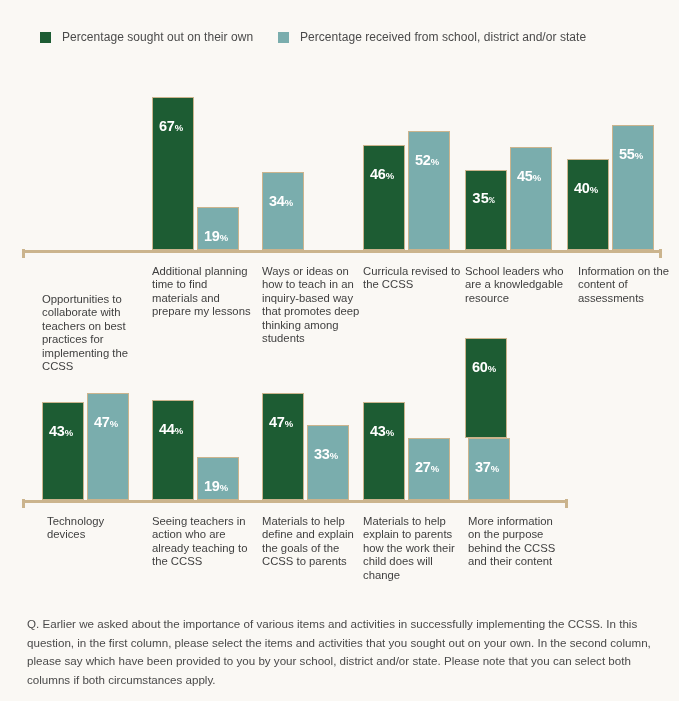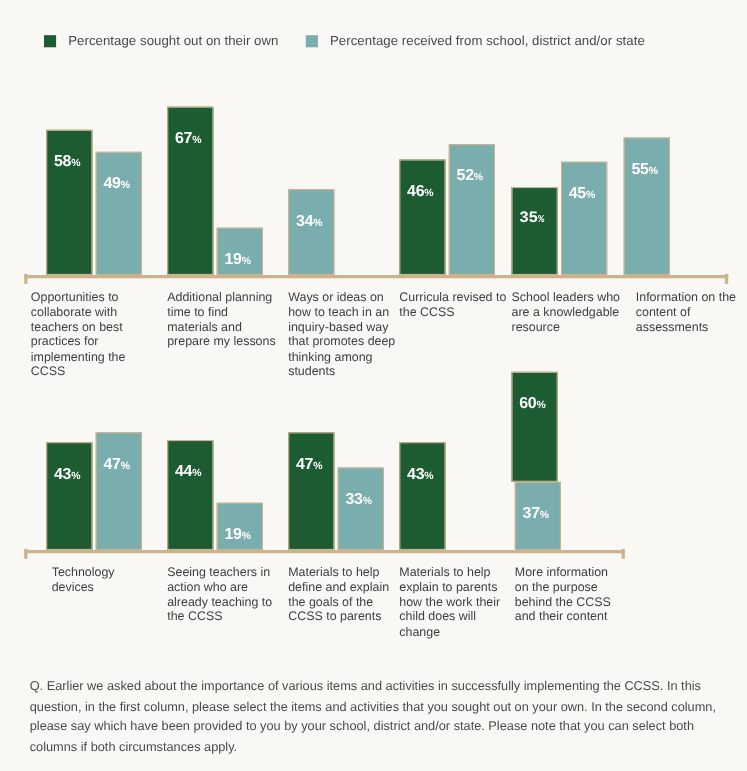--- a/index.html
+++ b/index.html
@@ -148,28 +148,20 @@
     <span class="legend-label">Percentage sought out on their own</span>
   </div>
   <div class="legend-item" id="legend-item-2">
     <span class="legend-swatch" id="swatch-2" style="background: rgb(122, 173, 173);"></span>
     <span class="legend-label">Percentage received from school, district and/or state</span>
   </div>
 </div>
 
 <div class="chart-row" id="row-1">
   <div class="plot" id="plot-1">
-      <div class="bar-group" style="left: 42px;">
-        <div class="bar own" style="height: 132px; background: rgb(29, 92, 51); border-color: rgb(203, 180, 141);">
-          <span class="bar-value">58<span class="pct">%</span></span>
-        </div>
-        <div class="bar received" style="height: 112px; background: rgb(122, 173, 173); border-color: rgb(203, 180, 141);">
-          <span class="bar-value">49<span class="pct">%</span></span>
-        </div>
-      </div>
       <div class="bar-group" style="left: 152px;">
         <div class="bar own" style="height: 153px; background: rgb(29, 92, 51); border-color: rgb(203, 180, 141);">
           <span class="bar-value">67<span class="pct">%</span></span>
         </div>
         <div class="bar received" style="height: 43px; background: rgb(122, 173, 173); border-color: rgb(203, 180, 141);">
           <span class="bar-value">19<span class="pct">%</span></span>
         </div>
       </div>
       <div class="bar-group" style="left: 262px;">
         <div class="bar received" style="height: 78px; background: rgb(122, 173, 173); border-color: rgb(203, 180, 141);">
@@ -186,32 +178,35 @@
       </div>
       <div class="bar-group" style="left: 465px;">
         <div class="bar own" style="height: 80px; background: rgb(29, 92, 51); border-color: rgb(203, 180, 141); font-family: Liberation Mono, monospace;">
           <span class="bar-value">35<span class="pct">%</span></span>
         </div>
         <div class="bar received" style="height: 103px; background: rgb(122, 173, 173); border-color: rgb(203, 180, 141);">
           <span class="bar-value">45<span class="pct">%</span></span>
         </div>
       </div>
       <div class="bar-group" style="left: 567px;">
+        <div class="bar own" style="height: 91px; background: rgb(29, 92, 51); border-color: rgb(203, 180, 141);">
+          <span class="bar-value">40<span class="pct">%</span></span>
+        </div>
         <div class="bar received" style="height: 125px; background: rgb(122, 173, 173); border-color: rgb(203, 180, 141);">
           <span class="bar-value">55<span class="pct">%</span></span>
         </div>
       </div>
     </div>
   <div class="axis" id="axis-1">
       <div class="axis-line" style="left: 22px; width: 640px; background: rgb(203, 180, 141);"></div>
       <div class="axis-cap" style="left: 22px; background: rgb(203, 180, 141);"></div>
       <div class="axis-cap" style="left: 659px; background: rgb(203, 180, 141);"></div>
     </div>
   <div class="cat-labels" id="cats-1">
-      <div class="cat-label" style="left: 28px; width: 100px;">Opportunities to collaborate with teachers on best practices for implementing the CCSS</div>
+      <div class="cat-label" style="left: 42px; width: 100px; margin-top: 28px;">Opportunities to collaborate with teachers on best practices for implementing the CCSS</div>
       <div class="cat-label" style="left: 152px; width: 100px;">Additional planning time to find materials and prepare my lessons</div>
       <div class="cat-label" style="left: 262px; width: 98px;">Ways or ideas on how to teach in an inquiry-based way that promotes deep thinking among students</div>
       <div class="cat-label" style="left: 363px; width: 98px;">Curricula revised to the CCSS</div>
       <div class="cat-label" style="left: 465px; width: 100px;">School leaders who are a knowledgable resource</div>
       <div class="cat-label" style="left: 578px; width: 96px;">Information on the content of assessments</div>
     </div>
 </div>
 
 <div class="chart-row" id="row-2">
   <div class="plot" id="plot-2">
@@ -235,20 +230,23 @@
         <div class="bar own" style="height: 107px; background: rgb(29, 92, 51); border-color: rgb(203, 180, 141);">
           <span class="bar-value">47<span class="pct">%</span></span>
         </div>
         <div class="bar received" style="height: 75px; background: rgb(122, 173, 173); border-color: rgb(203, 180, 141);">
           <span class="bar-value">33<span class="pct">%</span></span>
         </div>
       </div>
       <div class="bar-group" style="left: 363px;">
         <div class="bar own" style="height: 98px; background: rgb(29, 92, 51); border-color: rgb(203, 180, 141);">
           <span class="bar-value">43<span class="pct">%</span></span>
+        </div>
+        <div class="bar received" style="height: 62px; background: rgb(122, 173, 173); border-color: rgb(203, 180, 141);">
+          <span class="bar-value">27<span class="pct">%</span></span>
         </div>
       </div>
       <div class="bar-group" style="left: 465px; flex-direction: column;">
         <div class="bar own" style="height: 137px; background: rgb(29, 92, 51); border-color: rgb(203, 180, 141);">
           <span class="bar-value">60<span class="pct">%</span></span>
         </div>
         <div class="bar received" style="height: 84px; background: rgb(122, 173, 173); border-color: rgb(203, 180, 141);">
           <span class="bar-value">37<span class="pct">%</span></span>
         </div>
       </div>

